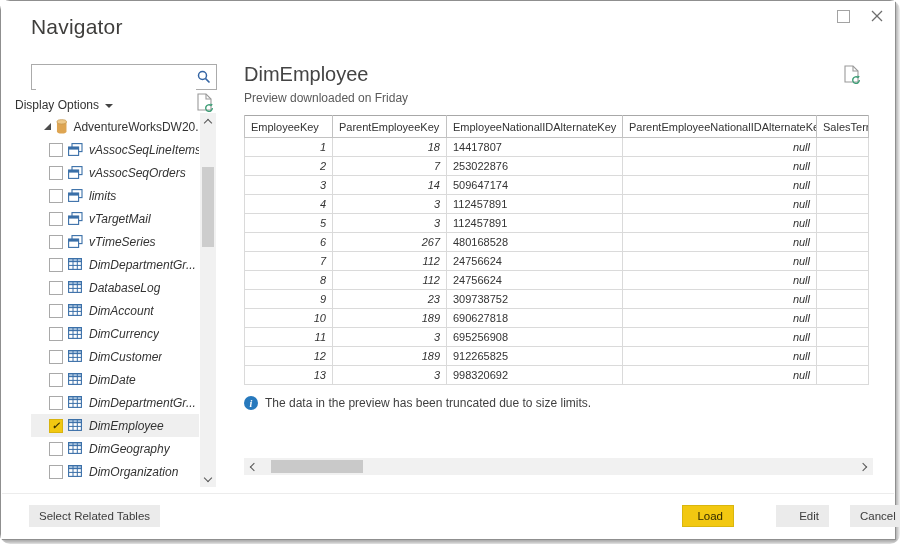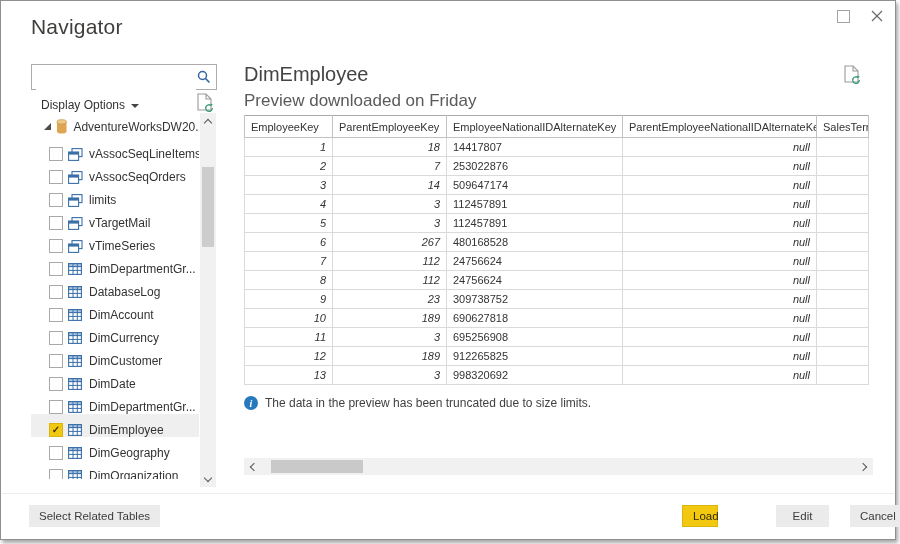--- a/index.html
+++ b/index.html
@@ -1,42 +1,42 @@
 <!DOCTYPE html>
 <html style="--accent: #F2C811; --icon-blue: #3A6FA8; --db-tan: #DEA552; --refresh-green: #3F9E77; --info-blue: #2779BD;"><head>
 <meta charset="utf-8">
 <style>
   html,body{margin:0;padding:0;background:#fff;}
-  .stage{position:relative;width:900px;height:544px;font-family:"Liberation Sans",sans-serif;background:#fff;overflow:hidden;}
+  .stage{position:relative;width:900px;height:544px;font-family:"Liberation Sans",sans-serif;background:#fff;overflow:hidden;border-radius:10px;}
   .dialog{position:absolute;left:0;top:0;width:894px;height:538px;background:#fff;border:1px solid #8f8f8f;
           box-shadow:2px 3px 4px rgba(0,0,0,.35);}
 
   
   .title{position:absolute;left:30px;top:14px;font-size:21px;color:#3f3e3c;font-weight:400;letter-spacing:.2px;}
   .win-controls{position:absolute;right:8px;top:5px;display:flex;gap:14px;align-items:center;}
   .btn-win{width:20px;height:20px;display:flex;align-items:center;justify-content:center;cursor:pointer;}
   .sq{width:11px;height:11px;border:1px solid #a3a3a3;background:#fff;}
   .xmark{stroke:#6e6e6e;stroke-width:1.3;}
 
   
   .searchbox{position:absolute;left:30px;top:63px;width:186px;height:26px;border:1px solid #ababab;background:#fff;box-sizing:border-box;}
   .searchbox input{position:absolute;left:4px;top:1px;width:156px;height:22px;border:none;outline:none;font-size:12px;font-family:"Liberation Sans",sans-serif;}
   .mag{position:absolute;right:5px;top:5px;}
-  .disp-row{position:absolute;left:40px;top:94px;width:186px;height:20px;}
+  .disp-row{position:absolute;left:14px;top:94px;width:186px;height:20px;}
   .disp-btn{display:inline-flex;align-items:center;gap:6px;font-size:12px;color:#333;cursor:pointer;background:none;border:none;padding:0;font-family:"Liberation Sans",sans-serif;}
   .caret{width:0;height:0;border-left:4px solid transparent;border-right:4px solid transparent;border-top:4px solid #444;margin-top:2px;}
   .file-icon{position:relative;width:15px;height:18px;display:inline-block;cursor:pointer;}
   .file-icon .badge{position:absolute;right:-2px;bottom:-2px;}
   .side-refresh{position:absolute;left:196px;top:92px;}
 
   
   .tree{position:absolute;left:30px;top:114px;width:168px;height:364px;overflow:hidden;font-size:12px;color:#333;}
   .tree-root{display:flex;align-items:center;height:23px;cursor:pointer;}
   .expander{width:0;height:0;border-left:7px solid transparent;border-bottom:7px solid #4d4d4d;margin-left:13px;margin-right:5px;}
-  .tree-item{display:flex;align-items:flex-end;height:23px;cursor:pointer;}
+  .tree-item{display:flex;align-items:center;height:23px;cursor:pointer;font-style:italic;}
   .tree-item.selected{background:#efefef;}
   .cb{width:12px;height:12px;border:1px solid #a9a9a9;background:#fff;margin-left:18px;margin-right:5px;flex:0 0 auto;
       font-size:10px;line-height:12px;text-align:center;color:#3d3300;font-weight:bold;}
   .cb.checked{background:var(--accent);border-color:#d8b40f;}
   .ticon{display:inline-block;width:15px;height:13px;margin-right:6px;flex:0 0 auto;}
   .tlabel{white-space:nowrap;overflow:hidden;}
   .root-db-icon{margin-right:6px;}
   .root-label{white-space:nowrap;overflow:hidden;}
 
   
@@ -47,42 +47,42 @@
   .hsb .arrow{position:absolute;top:0;width:17px;height:17px;display:flex;align-items:center;justify-content:center;cursor:pointer;}
   .hsb .thumb{position:absolute;left:27px;top:2px;width:92px;height:13px;background:#c9c9c9;cursor:pointer;}
   .chev{display:inline-block;width:5px;height:5px;border-style:solid;border-color:#555;border-width:0 1.6px 1.6px 0;}
   .chev.up{transform:rotate(-135deg);margin-top:3px;}
   .chev.down{transform:rotate(45deg);margin-bottom:3px;}
   .chev.left{transform:rotate(135deg);margin-left:3px;}
   .chev.right{transform:rotate(-45deg);margin-right:3px;}
 
   
   .pv-title{position:absolute;left:243px;top:62px;font-size:20px;color:#444;font-weight:400;}
-  .pv-sub{position:absolute;left:243px;top:90px;font-size:17px;color:#5a5a5a;}
+  .pv-sub{position:absolute;left:243px;top:90px;font-size:12px;color:#5a5a5a;}
   .pv-refresh{position:absolute;left:843px;top:64px;}
 
   table.preview{position:absolute;left:243px;top:114px;width:625px;border-collapse:collapse;table-layout:fixed;
                 font-size:11px;color:#333;background:#fff;border:1px solid #a8a8a8;}
   table.preview th{height:21px;text-align:left;font-weight:normal;padding:0 6px;border:1px solid #c2c2c2;border-top:none;
                    white-space:nowrap;overflow:hidden;background:#fff;}
   table.preview td{height:18px;padding:0 6px;border:1px solid #dadada;white-space:nowrap;overflow:hidden;}
   td.ct-number{text-align:right;font-style:italic;}
   td.ct-text{text-align:left;}
   td.ct-empty{}
 
   .info-row{position:absolute;left:243px;top:395px;display:flex;align-items:center;gap:7px;font-size:12px;color:#3f3f3f;}
   .info-dot{width:14px;height:14px;border-radius:50%;background:var(--info-blue);color:#fff;font-size:10px;font-weight:bold;
             display:flex;align-items:center;justify-content:center;font-style:italic;font-family:"Liberation Serif",serif;}
 
   
   .foot-sep{position:absolute;left:1px;right:1px;top:492px;height:1px;background:#ececec;}
   .btn{position:absolute;top:504px;height:22px;border:none;font-size:11.5px;color:#3c3c3c;background:#ebebeb;
-       font-family:"Liberation Sans",sans-serif;cursor:pointer;padding:0 10px;}
+       font-family:"Liberation Sans",sans-serif;cursor:pointer;padding:0 10px;text-align:right;}
   .btn-srt{left:28px;}
-  .btn-load{left:681px;width:36px;background:var(--accent);border:1px solid #d9b60e;color:#332b00;box-sizing:border-box;}
+  .btn-load{left:681px;width:52px;background:var(--accent);border:1px solid #d9b60e;color:#332b00;box-sizing:border-box;}
   .btn-edit{left:775px;width:53px;}
   .btn-cancel{left:813px;width:55px;margin-left:36px;}
 </style>
 </head>
 <body>
 
 <div class="stage">
 <div class="dialog">
 
   <div class="title">Navigator</div>

